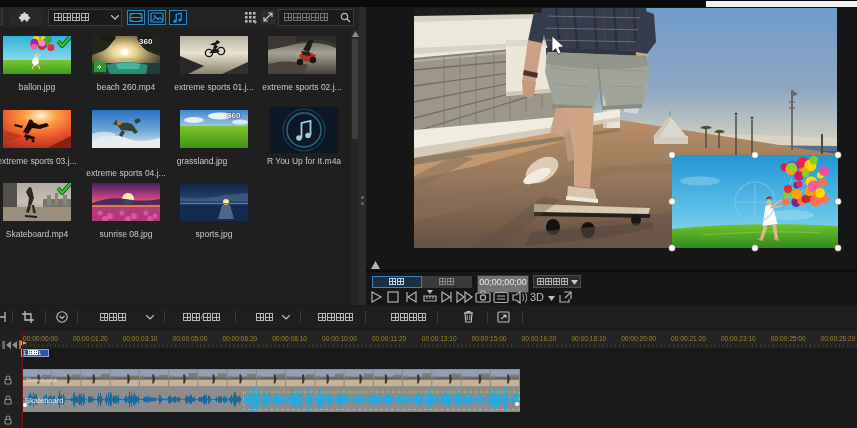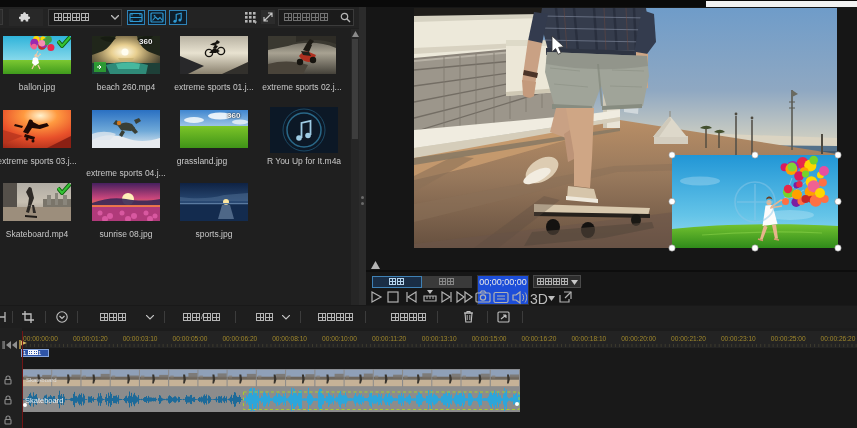--- a/index.html
+++ b/index.html
@@ -476,21 +476,21 @@
     <circle cx="172" cy="99" r="3.2" fill="#fff" stroke="#777" stroke-width=".5"></circle>
   </svg>
 <svg class="ab" style="left:371px;top:261px" width="9" height="8">
     <path d="M4.5 0L9 8H0z" fill="#b4b4b4"></path>
   </svg>
 <div class="ab" style="left:366px;top:270px;width:491px;height:2px;background:#0d0d0d"></div>
 <div class="ab" style="left:372px;top:276px;width:50px;height:12px;background:#1a2e46;border:1px solid #3f81b5"></div>
 <div class="ab" style="left:389px;top:278px"><i style="display:inline-block;width:7px;height:7px;margin-right:1px;vertical-align:top;margin-top:0px;opacity:0.95;background:linear-gradient(#bfddf6,#bfddf6) 0 0/100% 1px no-repeat,linear-gradient(#bfddf6,#bfddf6) 0 50%/100% 1px no-repeat,linear-gradient(#bfddf6,#bfddf6) 0 100%/100% 1px no-repeat,linear-gradient(#bfddf6,#bfddf6) 0 0/1px 100% no-repeat,linear-gradient(#bfddf6,#bfddf6) 100% 0/1px 100% no-repeat,linear-gradient(#bfddf6,#bfddf6) 50% 0/1px 100% no-repeat;"></i><i style="display:inline-block;width:7px;height:7px;margin-right:1px;vertical-align:top;margin-top:0px;opacity:0.95;background:linear-gradient(#bfddf6,#bfddf6) 0 0/100% 1px no-repeat,linear-gradient(#bfddf6,#bfddf6) 0 50%/100% 1px no-repeat,linear-gradient(#bfddf6,#bfddf6) 0 100%/100% 1px no-repeat,linear-gradient(#bfddf6,#bfddf6) 0 0/1px 100% no-repeat,linear-gradient(#bfddf6,#bfddf6) 100% 0/1px 100% no-repeat,linear-gradient(#bfddf6,#bfddf6) 50% 0/1px 100% no-repeat;"></i></div>
 <div class="ab" style="left:422px;top:276px;width:50px;height:12px;background:#3a3a3a"></div>
 <div class="ab" style="left:439px;top:278px"><i style="display:inline-block;width:7px;height:7px;margin-right:1px;vertical-align:top;margin-top:0px;opacity:0.8;background:linear-gradient(#9a9a9a,#9a9a9a) 0 0/100% 1px no-repeat,linear-gradient(#9a9a9a,#9a9a9a) 0 50%/100% 1px no-repeat,linear-gradient(#9a9a9a,#9a9a9a) 0 100%/100% 1px no-repeat,linear-gradient(#9a9a9a,#9a9a9a) 0 0/1px 100% no-repeat,linear-gradient(#9a9a9a,#9a9a9a) 100% 0/1px 100% no-repeat,linear-gradient(#9a9a9a,#9a9a9a) 50% 0/1px 100% no-repeat;"></i><i style="display:inline-block;width:7px;height:7px;margin-right:1px;vertical-align:top;margin-top:0px;opacity:0.8;background:linear-gradient(#9a9a9a,#9a9a9a) 0 0/100% 1px no-repeat,linear-gradient(#9a9a9a,#9a9a9a) 0 50%/100% 1px no-repeat,linear-gradient(#9a9a9a,#9a9a9a) 0 100%/100% 1px no-repeat,linear-gradient(#9a9a9a,#9a9a9a) 0 0/1px 100% no-repeat,linear-gradient(#9a9a9a,#9a9a9a) 100% 0/1px 100% no-repeat,linear-gradient(#9a9a9a,#9a9a9a) 50% 0/1px 100% no-repeat;"></i></div>
-<div class="ab" style="left:477px;top:275px;width:52px;height:30px;background:#1d4ed8;border:1px solid #343434;color:#e8e8e8;font-size:9px;text-align:center;line-height:12px">00;00;00;00</div>
+<div class="ab" style="left:477px;top:275px;width:52px;height:18px;background:#737373;border:1px solid #343434;color:#e8e8e8;font-size:9px;text-align:center;line-height:12px">00;00;00;00</div>
 <div class="ab" style="left:533px;top:275px;width:48px;height:13px;background:#2d2d2d;border:1px solid #4a4a4a"></div>
 <div class="ab" style="left:537px;top:278px"><i style="display:inline-block;width:7px;height:7px;margin-right:1px;vertical-align:top;margin-top:0px;opacity:0.85;background:linear-gradient(#c8c8c8,#c8c8c8) 0 0/100% 1px no-repeat,linear-gradient(#c8c8c8,#c8c8c8) 0 50%/100% 1px no-repeat,linear-gradient(#c8c8c8,#c8c8c8) 0 100%/100% 1px no-repeat,linear-gradient(#c8c8c8,#c8c8c8) 0 0/1px 100% no-repeat,linear-gradient(#c8c8c8,#c8c8c8) 100% 0/1px 100% no-repeat,linear-gradient(#c8c8c8,#c8c8c8) 50% 0/1px 100% no-repeat;"></i><i style="display:inline-block;width:7px;height:7px;margin-right:1px;vertical-align:top;margin-top:0px;opacity:0.85;background:linear-gradient(#c8c8c8,#c8c8c8) 0 0/100% 1px no-repeat,linear-gradient(#c8c8c8,#c8c8c8) 0 50%/100% 1px no-repeat,linear-gradient(#c8c8c8,#c8c8c8) 0 100%/100% 1px no-repeat,linear-gradient(#c8c8c8,#c8c8c8) 0 0/1px 100% no-repeat,linear-gradient(#c8c8c8,#c8c8c8) 100% 0/1px 100% no-repeat,linear-gradient(#c8c8c8,#c8c8c8) 50% 0/1px 100% no-repeat;"></i><i style="display:inline-block;width:7px;height:7px;margin-right:1px;vertical-align:top;margin-top:0px;opacity:0.85;background:linear-gradient(#c8c8c8,#c8c8c8) 0 0/100% 1px no-repeat,linear-gradient(#c8c8c8,#c8c8c8) 0 50%/100% 1px no-repeat,linear-gradient(#c8c8c8,#c8c8c8) 0 100%/100% 1px no-repeat,linear-gradient(#c8c8c8,#c8c8c8) 0 0/1px 100% no-repeat,linear-gradient(#c8c8c8,#c8c8c8) 100% 0/1px 100% no-repeat,linear-gradient(#c8c8c8,#c8c8c8) 50% 0/1px 100% no-repeat;"></i><i style="display:inline-block;width:7px;height:7px;margin-right:1px;vertical-align:top;margin-top:0px;opacity:0.85;background:linear-gradient(#c8c8c8,#c8c8c8) 0 0/100% 1px no-repeat,linear-gradient(#c8c8c8,#c8c8c8) 0 50%/100% 1px no-repeat,linear-gradient(#c8c8c8,#c8c8c8) 0 100%/100% 1px no-repeat,linear-gradient(#c8c8c8,#c8c8c8) 0 0/1px 100% no-repeat,linear-gradient(#c8c8c8,#c8c8c8) 100% 0/1px 100% no-repeat,linear-gradient(#c8c8c8,#c8c8c8) 50% 0/1px 100% no-repeat;"></i></div>
 <svg class="ab" style="left:571px;top:280px" width="7" height="5">
     <path d="M0 0h7L3.5 5z" fill="#c8c8c8"></path>
   </svg>
 <svg class="ab" style="left:0;top:0" width="857" height="428" viewBox="0 0 857 428">
     <path d="M372 292l9 5-9 5z" fill="none" stroke="#b2b2b2" stroke-width="1.2"></path>
     <rect x="388" y="292" width="10" height="10" fill="none" stroke="#b2b2b2" stroke-width="1.2"></rect>
     <path d="M416 292l-8 5 8 5z" fill="none" stroke="#b2b2b2" stroke-width="1.2"></path>
     <path d="M407 292v10" stroke="#b2b2b2" stroke-width="1.2"></path>
@@ -502,21 +502,21 @@
     <path d="M457 292l7 5-7 5z" fill="none" stroke="#b2b2b2" stroke-width="1.2"></path>
     <path d="M465 292l7 5-7 5z" fill="none" stroke="#b2b2b2" stroke-width="1.2"></path>
     <rect x="476" y="293" width="14" height="9" rx="1" fill="none" stroke="#b2b2b2" stroke-width="1.2"></rect>
     <path d="M480 293l1.5-2h3l1.5 2" fill="none" stroke="#b2b2b2" stroke-width="1.2"></path>
     <circle cx="483" cy="297.5" r="2.6" fill="none" stroke="#b2b2b2" stroke-width="1.2"></circle>
     <rect x="494" y="292.5" width="14" height="10" rx="1.5" fill="none" stroke="#b2b2b2" stroke-width="1.2"></rect>
     <path d="M497 296h8M497 299h8" stroke="#b2b2b2" stroke-width="1.1"></path>
     <path d="M513 295v5h3l4 3v-11l-4 3z" fill="none" stroke="#b2b2b2" stroke-width="1.2"></path>
     <path d="M522.5 294c1.5 2 1.5 5 0 7M525 292.5c2.2 2.8 2.2 7.2 0 10" stroke="#b2b2b2" stroke-width="1" fill="none"></path>
   </svg>
-<div class="ab" style="left:530px;top:291px;color:#bdbdbd;font-size:14px">3D</div>
+<div class="ab" style="left:530px;top:291px;color:#bdbdbd;font-size:11px">3D</div>
 <svg class="ab" style="left:548px;top:296px" width="7" height="5">
     <path d="M0 0h7L3.5 5z" fill="#bdbdbd"></path>
   </svg>
 <svg class="ab" style="left:559px;top:291px" width="13" height="12">
     <path d="M1 4v7h9V8" fill="none" stroke="#b2b2b2" stroke-width="1.2"></path>
     <path d="M5 1h7v7" fill="none" stroke="#b2b2b2" stroke-width="1.2"></path>
     <path d="M12 1L6 7" stroke="#b2b2b2" stroke-width="1.2"></path>
   </svg>
 <div class="ab" style="left:0;top:305px;width:857px;height:123px;background:#191919"></div>
 <div class="ab" style="left:0;top:306px;width:857px;height:22px;background:#1e1e1e"></div>

